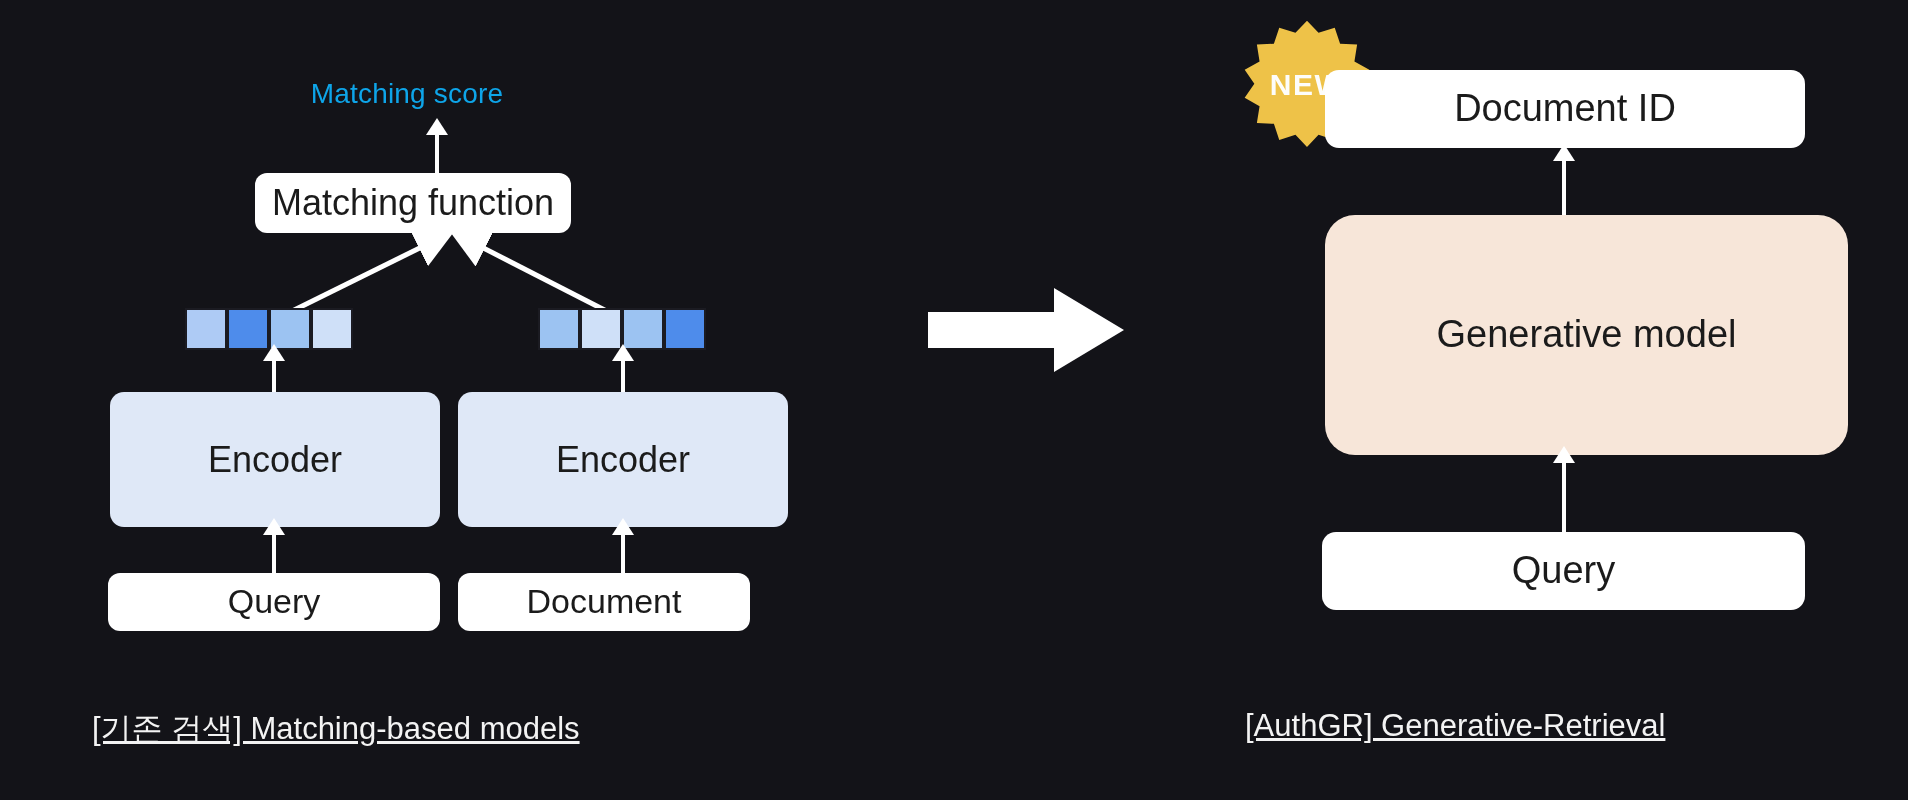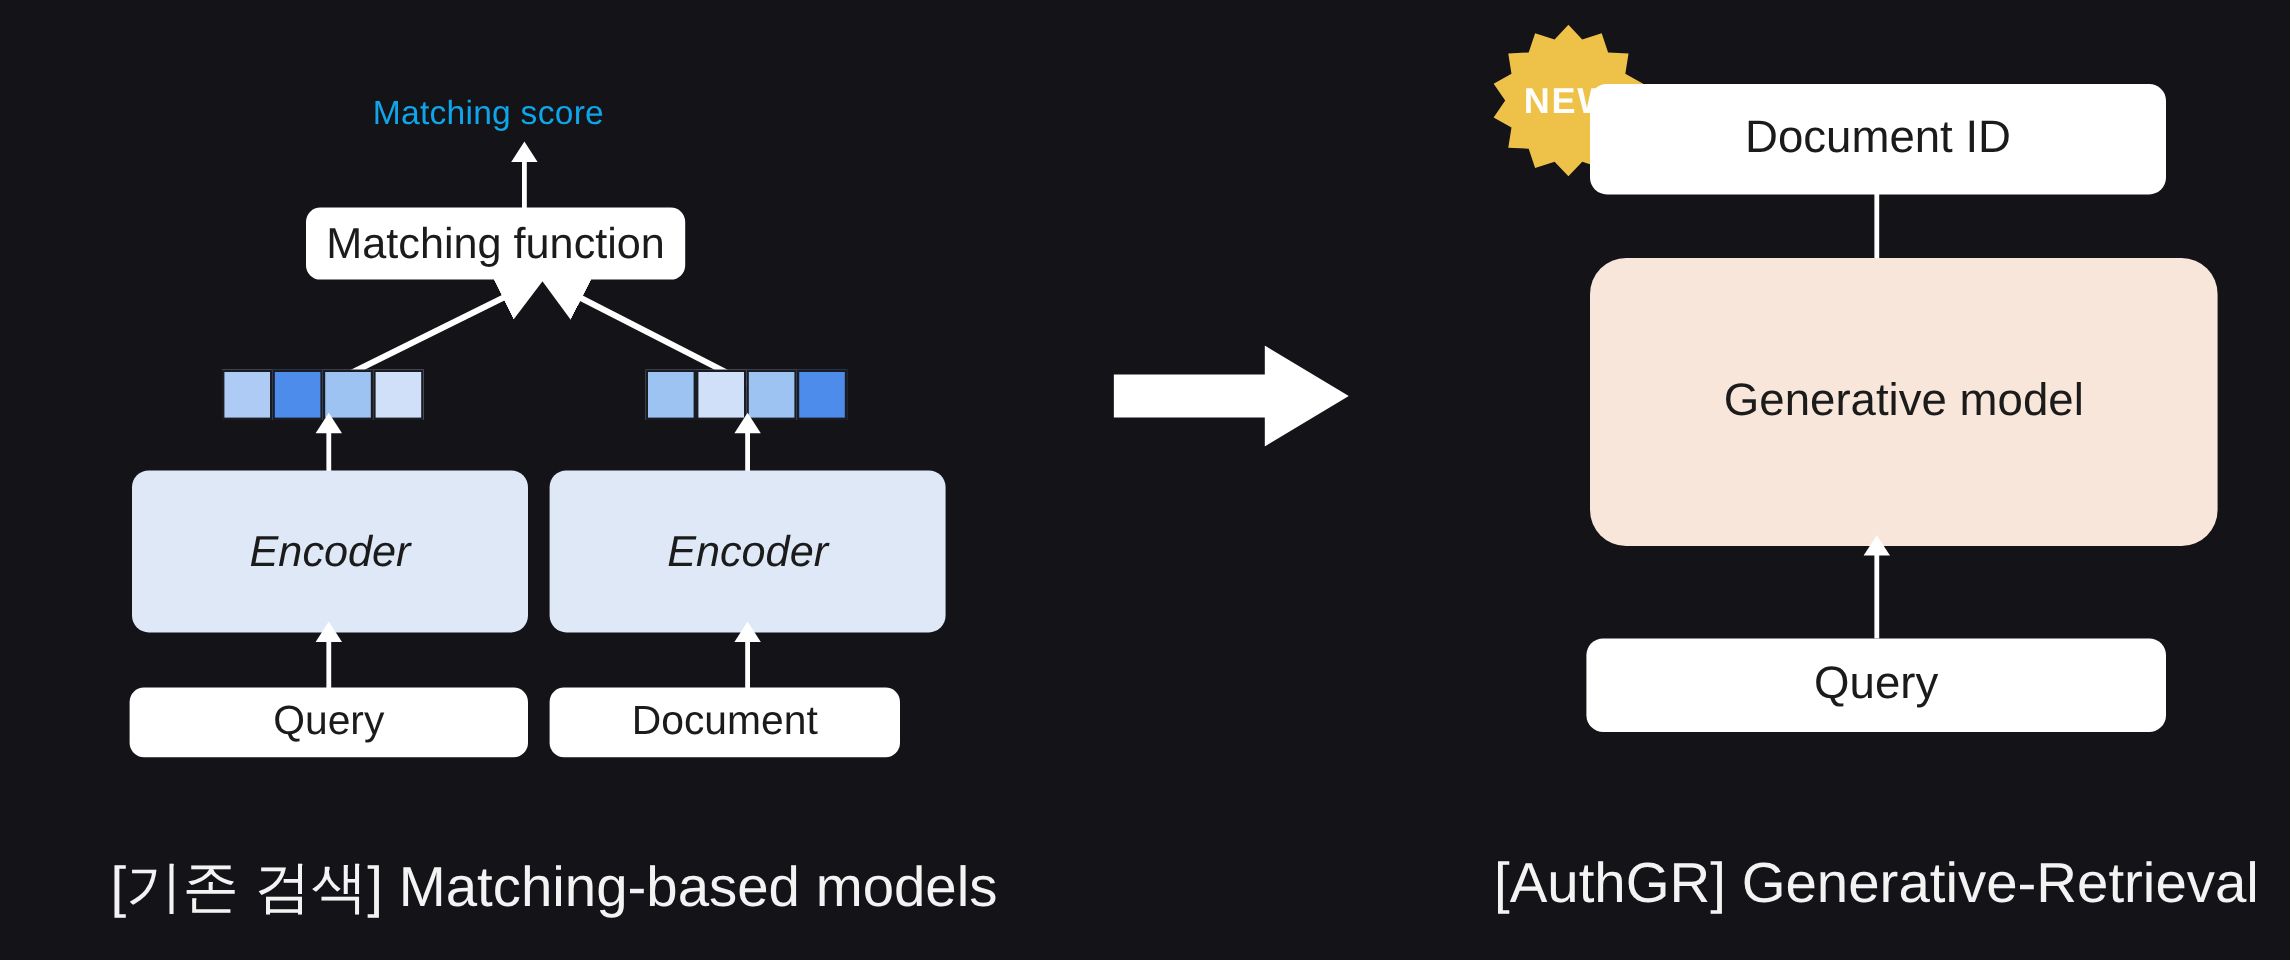--- a/index.html
+++ b/index.html
@@ -30,40 +30,40 @@
     display: flex;
     align-items: center;
     justify-content: center;
     text-align: center;
     color: #1b1b1b;
     line-height: 1.1;
     white-space: nowrap;
   }
 
   .node-white  { background: #ffffff; border-radius: 12px; }
-  .node-blue   { background: #dfe8f7; border-radius: 14px; font-style: italic; }
+  .node-blue   { background: #dfe8f7; border-radius: 14px; }
   .node-peach  { background: #f7e6d9; border-radius: 30px; }
 
   
   #matching-score-label {
     position: absolute;
     left: 262px; top: 68px; width: 290px; height: 52px;
     display: flex; align-items: center; justify-content: center;
     font-size: 28px; color: #0ea5e9; letter-spacing: .2px;
   }
 
   #matching-function-box { left: 255px; top: 173px; width: 316px; height: 60px; font-size: 36px; }
 
   #encoder-query-box     { left: 110px; top: 392px; width: 330px; height: 135px; font-size: 36px; }
   #encoder-document-box  { left: 458px; top: 392px; width: 330px; height: 135px; font-size: 36px; }
 
   #query-box-left        { left: 108px; top: 573px; width: 332px; height: 58px; font-size: 34px; }
   #document-box-left     { left: 458px; top: 573px; width: 292px; height: 58px; font-size: 34px; }
 
-  #document-id-box       { left: 1325px; top: 70px;  width: 480px; height: 92px; font-size: 38px; border-radius: 14px; }
+  #document-id-box       { left: 1325px; top: 70px;  width: 480px; height: 78px; font-size: 38px; border-radius: 14px; }
   #generative-model-box  { left: 1325px; top: 215px; width: 523px; height: 240px; font-size: 38px; }
   #query-box-right       { left: 1322px; top: 532px; width: 483px; height: 78px; font-size: 38px; border-radius: 14px; }
 
   
   .vector {
     position: absolute;
     display: flex;
   }
   .vector .cell {
     width: 42px; height: 42px;
@@ -117,23 +117,24 @@
   
   #new-badge {
     position: absolute;
     left: 1240px; top: 18px;
     width: 134px; height: 134px;
   }
 
   
   .caption {
     position: absolute;
-    font-size: 47px;
+    font-size: 31px;
     color: #f3f3f3;
     white-space: nowrap;
+    text-decoration: underline;
   }
   #caption-left  { left: 92px;  top: 708px; }
   #caption-right { left: 1245px; top: 708px; }
 </style>
 </head>
 <body style="background: rgb(19, 19, 24);">
 
 <div id="canvas" style="background: rgb(19, 19, 24);">
 
   <div id="matching-score-label">Matching score</div>

